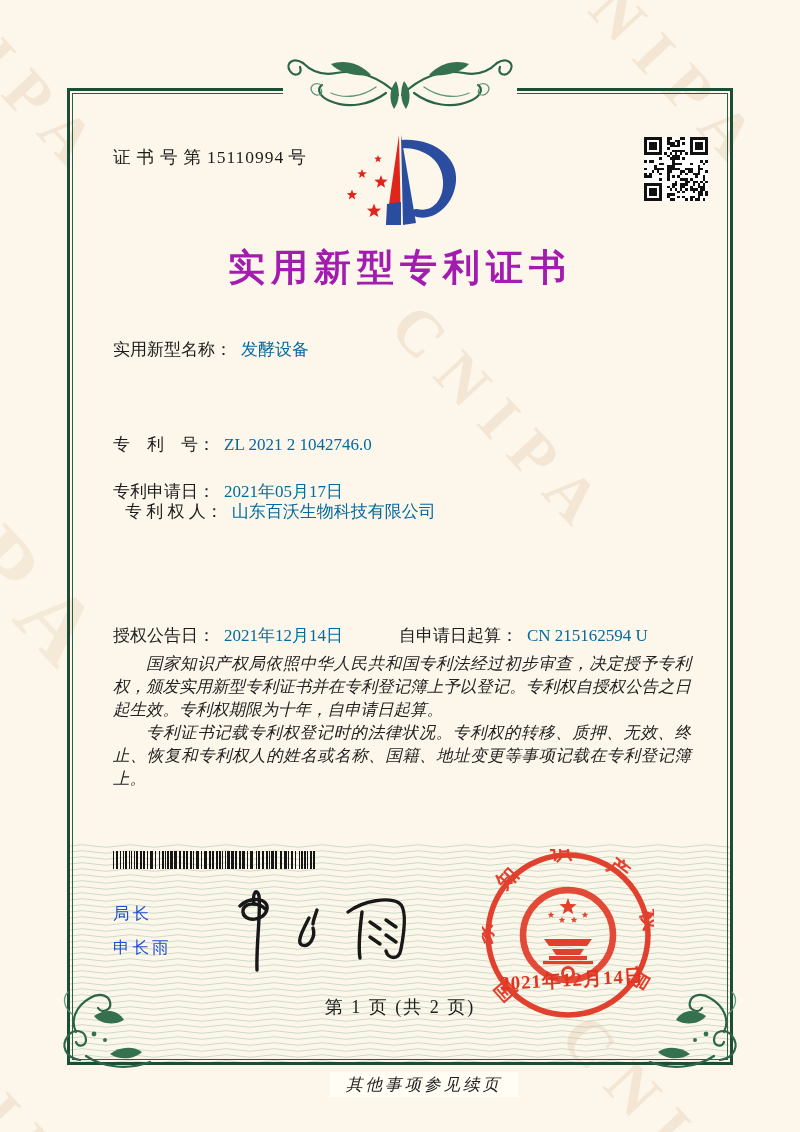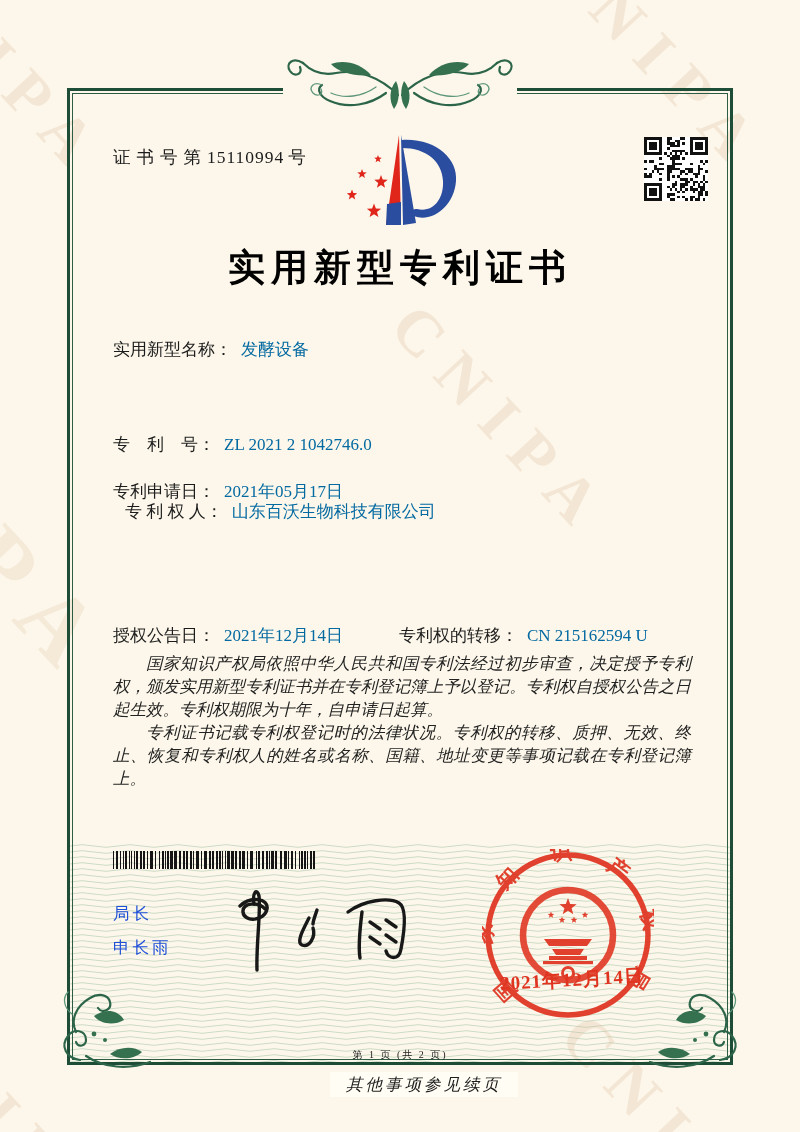--- a/index.html
+++ b/index.html
@@ -25,39 +25,39 @@
     left:67px;top:88px;width:666px;height:977px;z-index:2;
     border:3px solid #1d4c37;box-sizing:border-box;
   }
   .frame-inner{position:absolute;inset:2px;border:1px solid #2c5c44;}
   
   .content{position:absolute;inset:0;z-index:3;}
   .certno{left:113px;top:145px;font-size:17.5px;letter-spacing:1px;}
   .certno .zh{letter-spacing:6px;}
   .title{
     left:0;top:243px;width:100%;text-align:center;
-    font-size:37px;font-weight:bold;letter-spacing:6px;color:#000000;
+    font-size:37px;font-weight:bold;letter-spacing:6px;color:#a21caf;
   }
   .row{left:113px;font-size:17px;line-height:24px;white-space:nowrap;}
   .row .label{color:#1c1c1c;}
   .row .value{margin-left:9px;color:#0369a1;}
   .row .value.wrap{display:inline-block;vertical-align:top;white-space:normal;max-width:502px;}
   .row .pair2{margin-left:56px;}
   .paras{
     left:113px;top:652px;width:578px;font-size:16.5px;line-height:23px;
     font-style:italic;text-align:justify;color:#222;
   }
   .paras p{margin:0;text-indent:2em;}
   .officer{font-family:"Liberation Sans",sans-serif;font-size:16.5px;letter-spacing:3px;color:#1d4ed8;}
   .seal-date{
     left:486px;top:967px;width:172px;text-align:center;z-index:5;
     font-size:19px;font-weight:bold;color:#df3420;letter-spacing:1px;
     transform:rotate(-3deg);
   }
-  .pagenum{left:0;top:1048px;width:100%;text-align:center;font-size:10px;letter-spacing:2px;}
+  .pagenum{left:0;top:995px;width:100%;text-align:center;font-size:18px;letter-spacing:2px;}
   .contnote{
     left:0;top:1074px;width:100%;text-align:center;font-size:16.5px;font-style:italic;letter-spacing:3px;margin-left:24px;
   }
   .contnote span{background:#fffdf4;padding:3px 16px;}
   .green-stroke{stroke:#2c6549;fill:none;stroke-width:2.2;stroke-linecap:round;}
   .green-stroke-thin{stroke:#5e977b;fill:none;stroke-width:1.3;stroke-linecap:round;}
   .green-fill{fill:#35714f;stroke:none;}
   svg{display:block;}
 </style>
 </head>
@@ -411,21 +411,21 @@
   <div class="abs row" style="top:433px;">
     <span class="label">专　利　号：</span><span class="value">ZL 2021 2 1042746.0</span>
   </div>
   <div class="abs row" style="top:480px;">
     <span class="label">专利申请日：</span><span class="value">2021年05月17日</span>
   </div>
   <div class="abs row" style="top:500px;margin-left:12px;">
     <span class="label">专 利 权 人：</span><span class="value">山东百沃生物科技有限公司</span>
   </div>
   <div class="abs row" style="top:624px;">
-    <span class="label">授权公告日：</span><span class="value">2021年12月14日</span><span class="label pair2">专利权的转移：</span><span class="value">CN 215162594 U</span>
+    <span class="label">授权公告日：</span><span class="value">2021年12月14日</span><span class="label pair2">自申请日起算：</span><span class="value">CN 215162594 U</span>
   </div>
 
   <div class="abs paras">
     <p>国家知识产权局依照中华人民共和国专利法经过初步审查，决定授予专利权，颁发实用新型专利证书并在专利登记簿上予以登记。专利权自授权公告之日起生效。专利权期限为十年，自申请日起算。</p>
     <p>专利证书记载专利权登记时的法律状况。专利权的转移、质押、无效、终止、恢复和专利权人的姓名或名称、国籍、地址变更等事项记载在专利登记簿上。</p>
   </div>
 
   <svg class="abs" style="left:113px;top:851px;" width="206" height="18">
     <g id="barcode" fill="#151515">
         <rect x="0" y="0" width="1" height="18"></rect>

